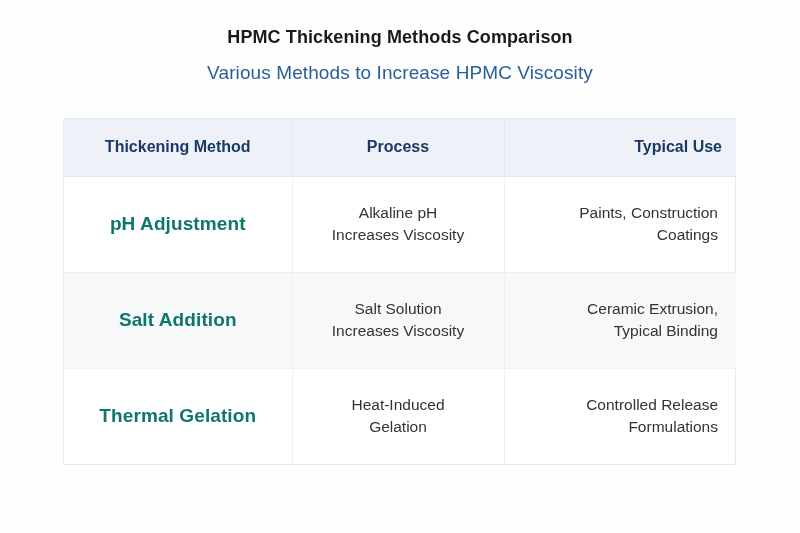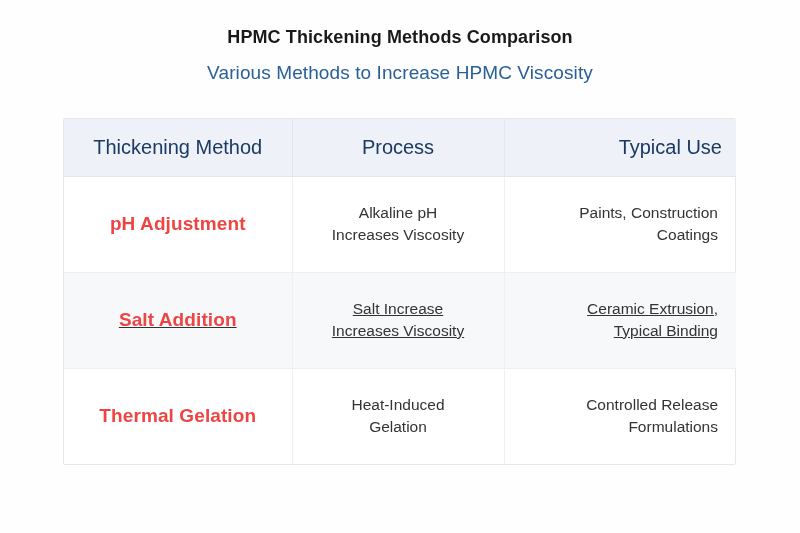--- a/index.html
+++ b/index.html
@@ -61,22 +61,22 @@
 
   table.data-table {
     width: 100%;
     border-collapse: collapse;
     table-layout: fixed;
   }
 
   table.data-table thead th {
     background: #eef1f7;
     color: #1b3a63;
-    font-size: 20px;
-    font-weight: 400;
+    font-size: 16px;
+    font-weight: 700;
     height: 57px;
     padding: 0 14px;
     box-sizing: border-box;
     border-right: 1px solid #e2e7ef;
     border-bottom: 1px solid #e2e7ef;
     vertical-align: middle;
   }
   table.data-table thead th:last-child {
     border-right: none;
   }
@@ -94,39 +94,38 @@
   }
   table.data-table tbody td:last-child {
     border-right: none;
   }
   table.data-table tbody tr:last-child td {
     border-bottom: none;
   }
 
   tbody tr.row-alt td {
     background: #f7f8fa;
-    text-decoration: underline;
   }
 
   .col-method {
     width: 228px;
     text-align: center;
   }
   .col-process {
     width: 212px;
     text-align: center;
     margin-top: 23px;
   }
   .col-use {
     width: 232px;
     text-align: right;
   }
 
   .cell-method {
-    color: #ef4444;
+    color: #0f766e;
     font-size: 19px;
     font-weight: 700;
     letter-spacing: 0.1px;
   }
 
   .cell-line {
     display: block;
   }
 </style>
 </head>
@@ -161,21 +160,21 @@
             <span class="cell-line">Paints, Construction</span>
             <span class="cell-line">Coatings</span>
           </td>
         </tr>
 
         <tr class="row-alt">
           <td class="col-method">
             <span class="cell-method">Salt Addition</span>
           </td>
           <td class="col-process">
-            <span class="cell-line">Salt Increase</span>
+            <span class="cell-line">Salt Solution</span>
             <span class="cell-line">Increases Viscosity</span>
           </td>
           <td class="col-use">
             <span class="cell-line">Ceramic Extrusion,</span>
             <span class="cell-line">Typical Binding</span>
           </td>
         </tr>
 
         <tr>
           <td class="col-method">

